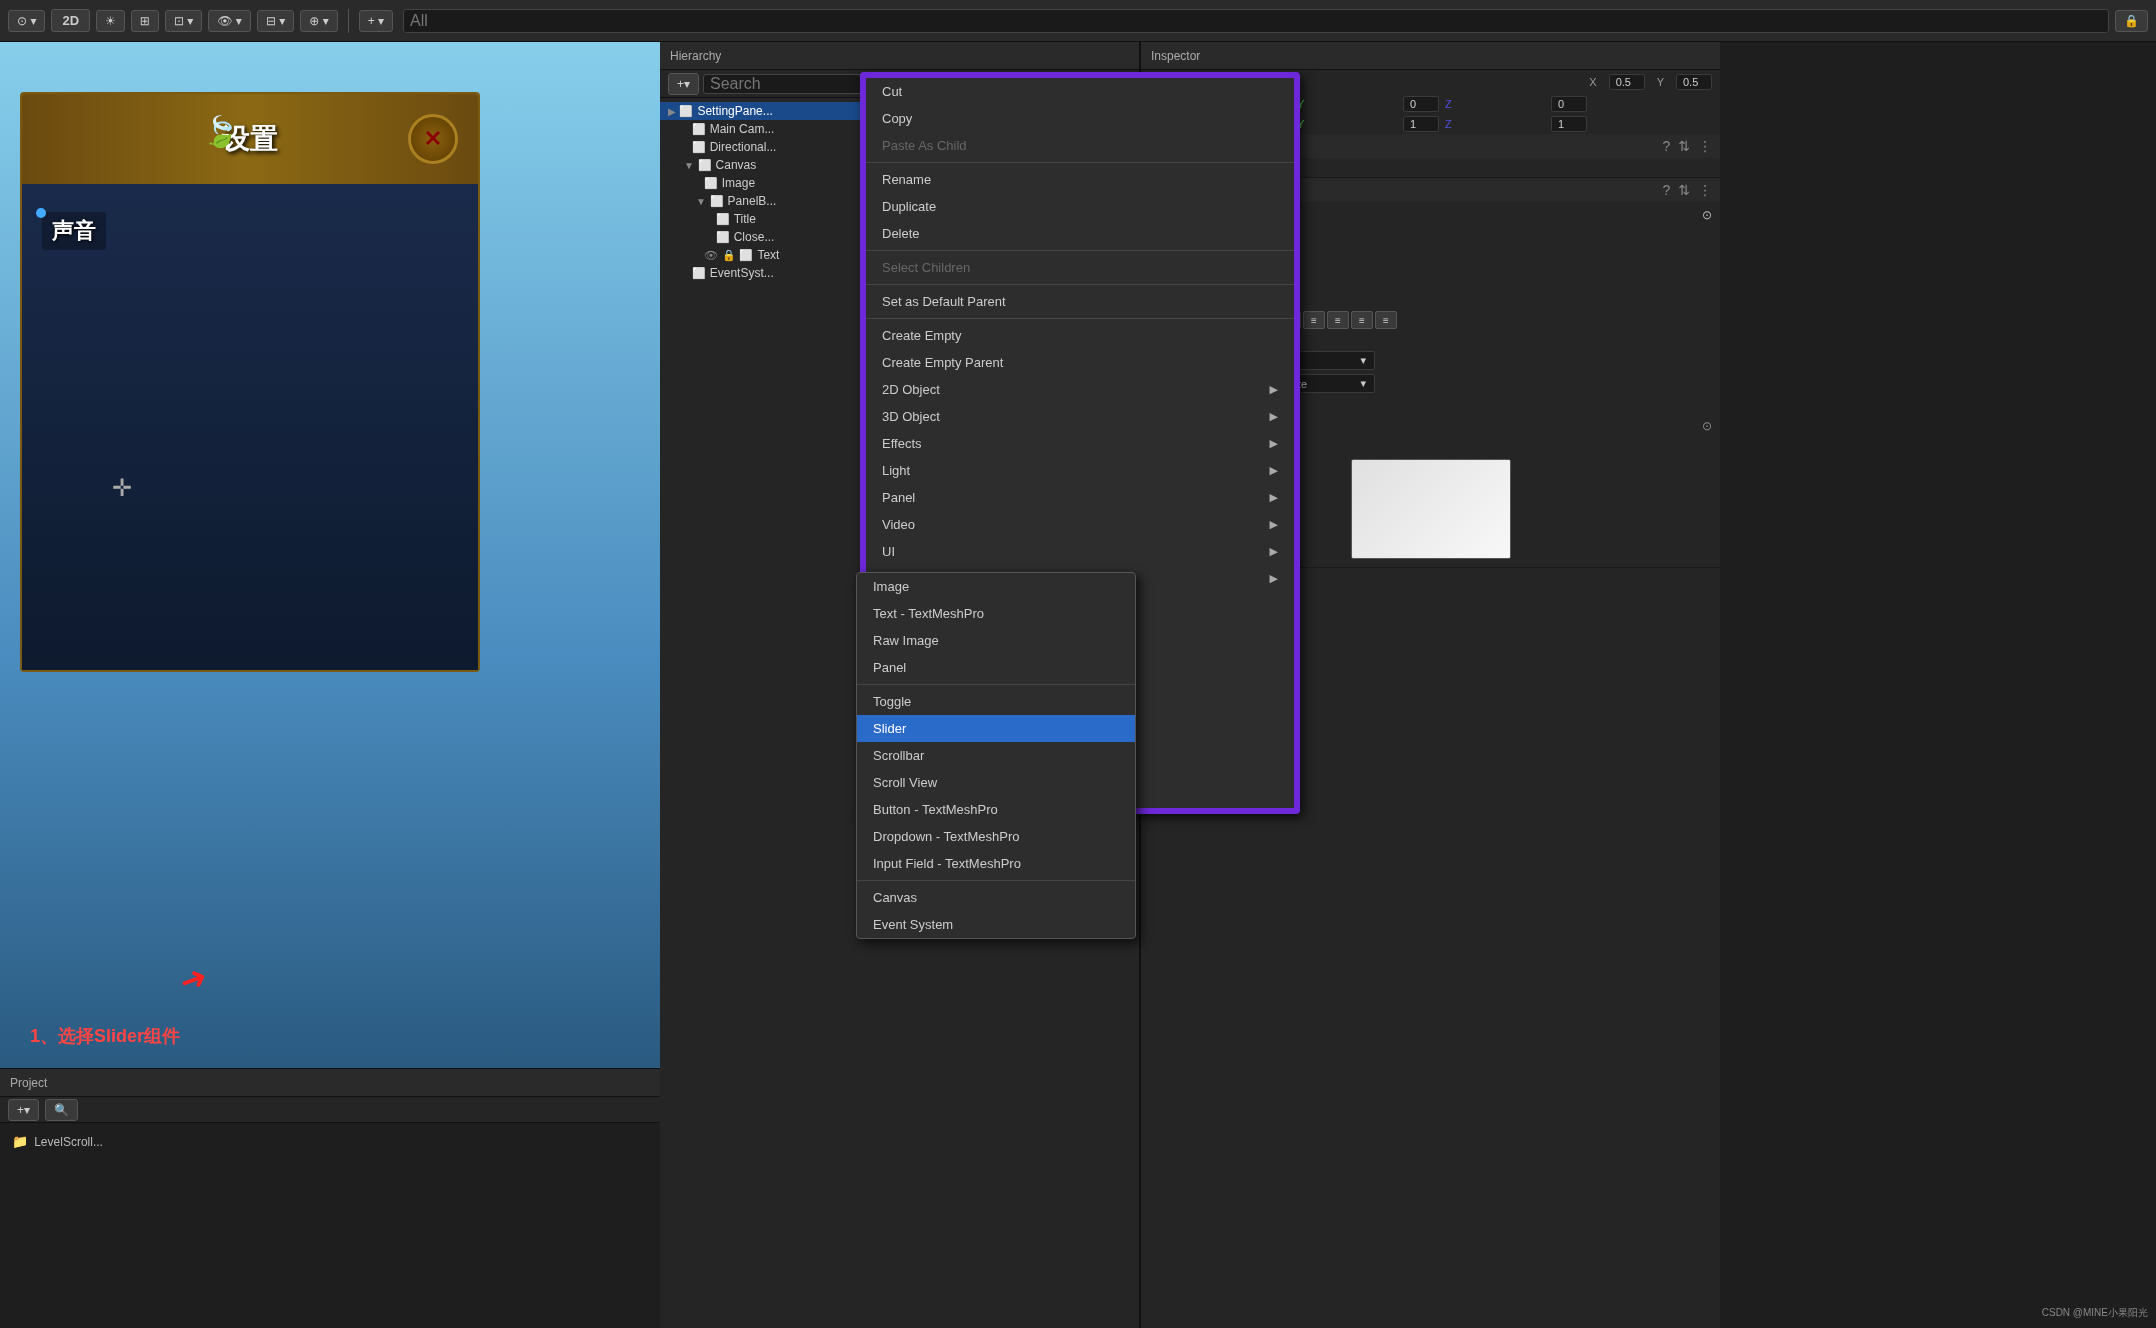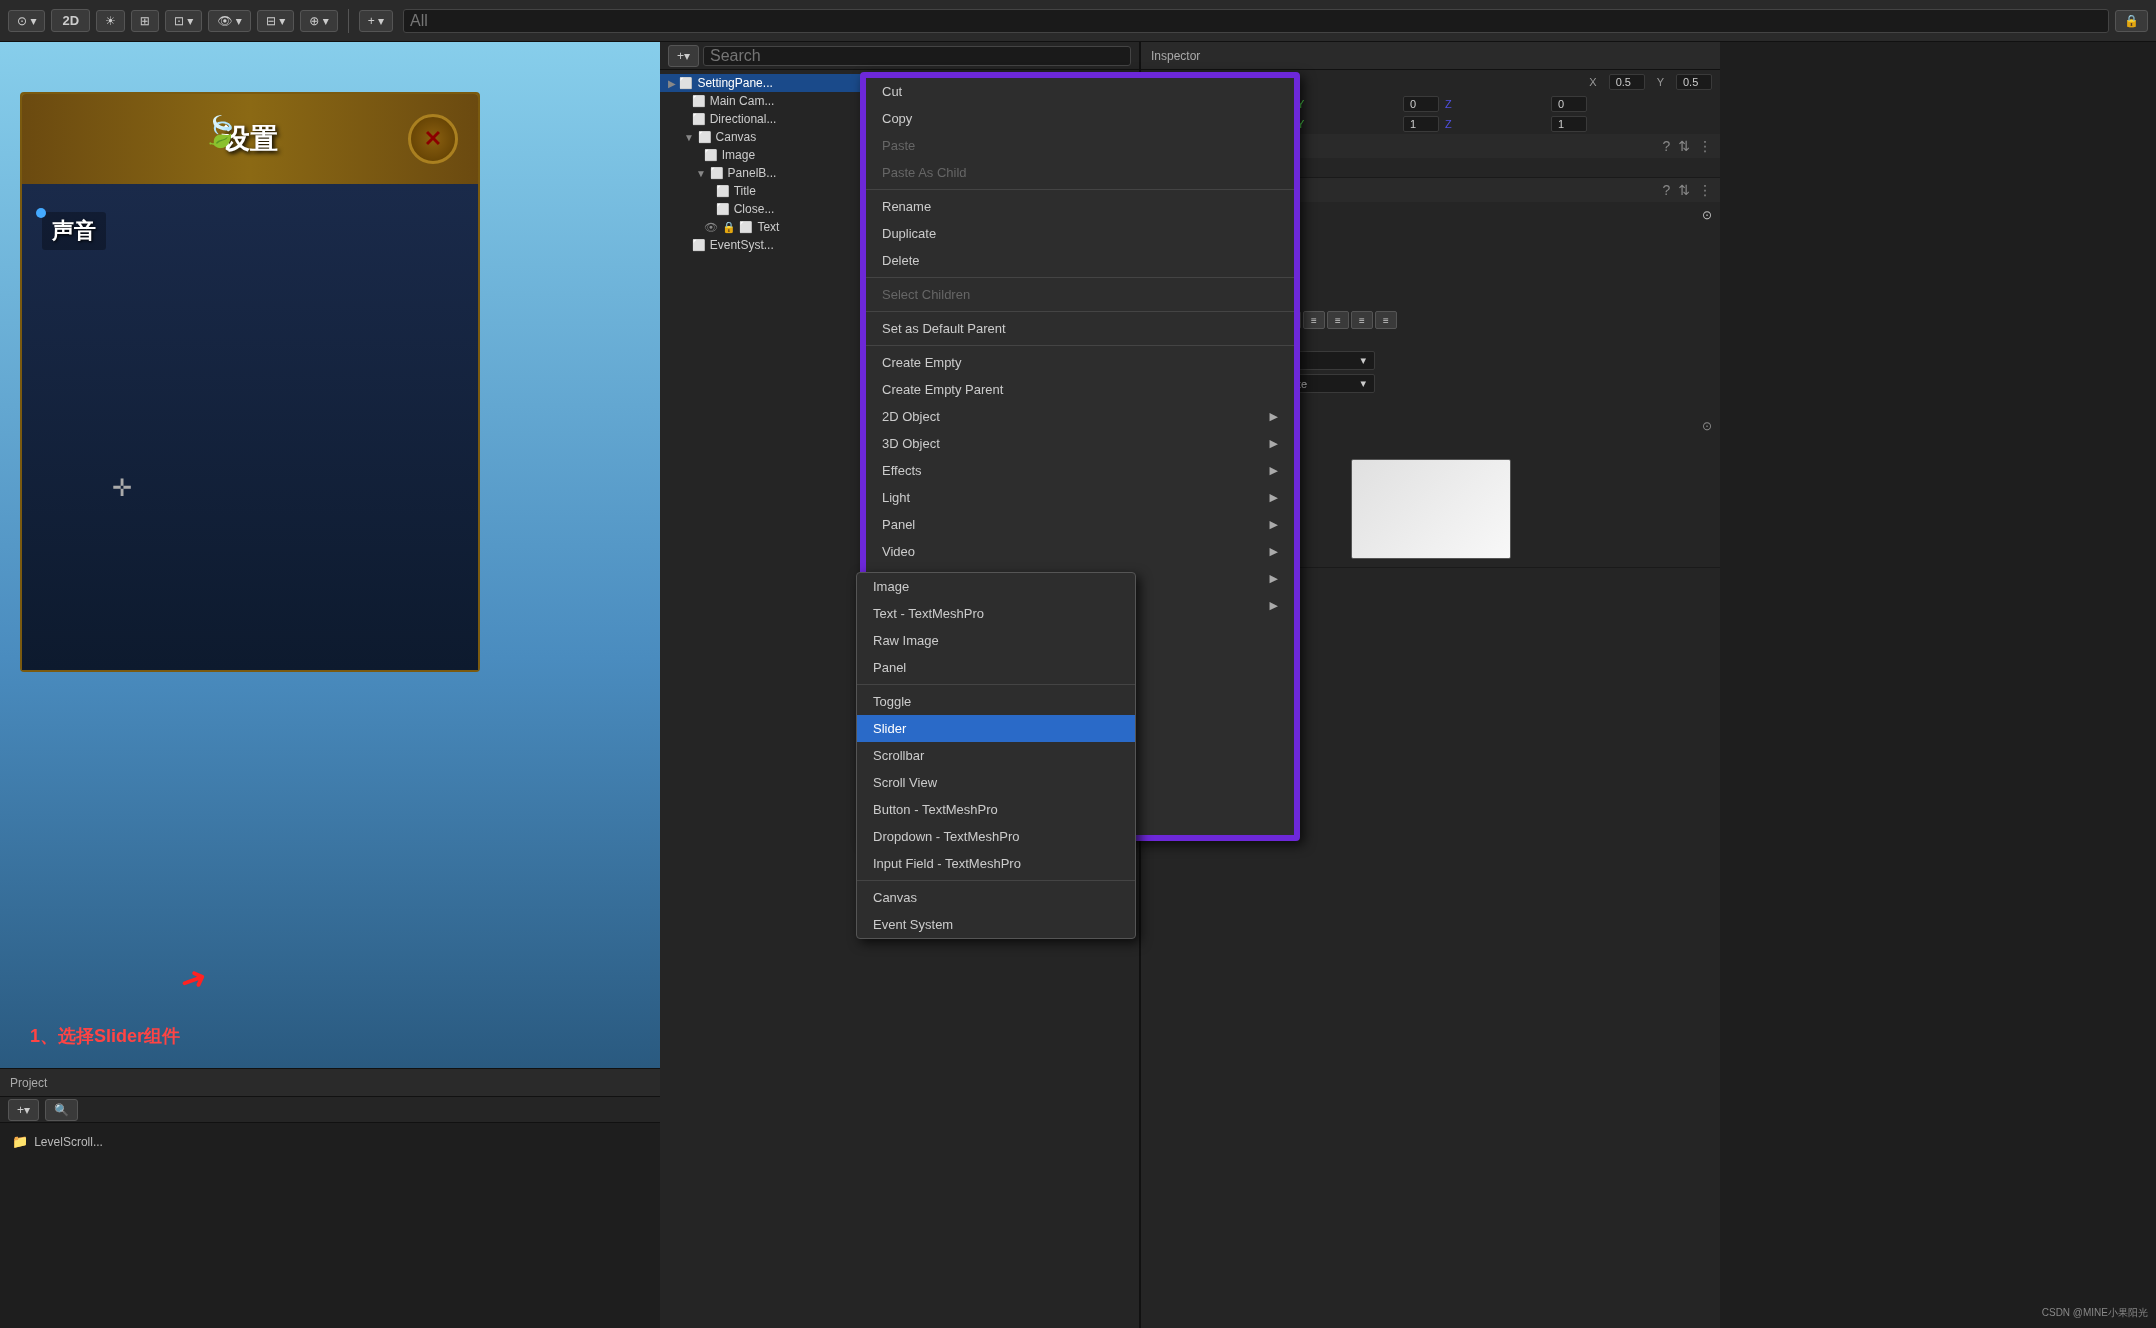--- a/index.html
+++ b/index.html
@@ -485,20 +485,23 @@
           <span>LevelScroll...</span>
         </div>
       </div>
     </div>
   </div>
 
   <div style="position:relative; display:flex; flex-direction:column; width:1060px; flex-shrink:0;">
 
     <div style="display:flex; flex:1; position:relative;">
       <div class="hierarchy-panel">
+        <div class="hierarchy-header">
+          <span>Hierarchy</span>
+        </div>
         <div class="hierarchy-toolbar">
           <div class="toolbar-btn">+▾</div>
           <input class="search-box" placeholder="Search" style="flex: 1 1 0%;">
         </div>
         <div class="hierarchy-content">
           <div class="hier-item selected">
             <span class="hier-arrow">▶</span>
             <span class="cube-icon">⬜</span>
             <span>SettingPane...</span>
           </div>
@@ -546,23 +549,20 @@
           </div>
         </div>
       </div>
 
       <div class="right-ctx-menu" style="position:absolute; top:30px; left:200px; width:440px; z-index:200;">
         <div class="ctx-item">
           <span>Cut</span>
         </div>
         <div class="ctx-item">
           <span>Copy</span>
-        </div>
-        <div class="ctx-item disabled">
-          <span>Paste</span>
         </div>
         <div class="ctx-item disabled">
           <span>Paste As Child</span>
         </div>
         <div class="ctx-separator"></div>
         <div class="ctx-item">
           <span>Rename</span>
         </div>
         <div class="ctx-item">
           <span>Duplicate</span>

